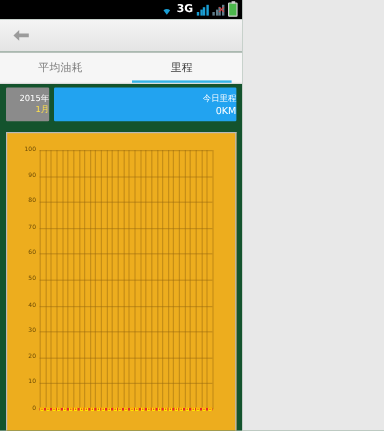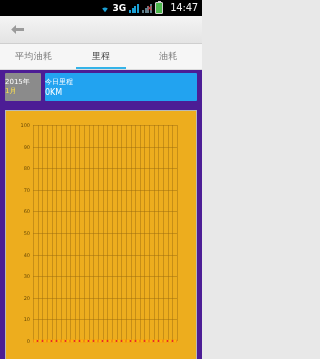--- a/index.html
+++ b/index.html
@@ -5,21 +5,21 @@
   html, body {
     margin: 0; padding: 0;
     width: 202px; height: 359px;
     background: #e8e8e8;
     font-family: "DejaVu Sans", "Liberation Sans", sans-serif;
     overflow: hidden;
   }
   #app {
     position: relative;
     width: 202px; height: 359px;
-    background: #4c1d95;
+    background: #14532d;
     overflow: hidden;
   }
 
   
   .statusbar {
     position: absolute; top: 0; left: 0;
     width: 202px; height: 16px;
     background: #000;
     display: flex; align-items: center; justify-content: flex-end;
     padding-right: 4px;
@@ -102,21 +102,21 @@
 
   
   .cards {
     position: absolute; top: 73px; left: 5px;
     width: 192px; height: 28px;
     display: flex; gap: 4px;
   }
   .card {
     border-radius: 1px; box-sizing: border-box;
     display: flex; flex-direction: column;
-    align-items: flex-start; justify-content: center;
+    align-items: flex-end; justify-content: center;
   }
   .card-date {
     width: 36px; background: #8b8b8b;
   }
   .card-date .l1 { font-size: 7px; color: #ffffff; line-height: 9px; }
   .card-date .l2 { font-size: 7px; color: #ffe14d; line-height: 9px; }
   .card-blue {
     flex: 1; background: #22a3f0;
   }
   .card-blue .l1 { font-size: 7px; color: #ffffff; line-height: 10px; }
@@ -188,37 +188,33 @@
     <div class="sb-item sig-ico sig2-ico">
       <i></i>
         <i></i>
         <i></i>
         <i></i>
         <span class="sig2-x">✕</span>
     </div>
     <div class="sb-item">
       <span class="batt"></span>
     </div>
-    <div class="sb-item">
-      <span class="sb-clock">14:47</span>
-    </div>
   </div>
 
   <div class="navbar">
     <div class="back-btn">
       <svg class="back-arrow" viewBox="0 0 15 11">
         <path d="M6 1 L1.2 5.5 L6 10 L6 7 L14 7 L14 4 L6 4 Z" fill="#9b9b9b"></path>
       </svg>
     </div>
   </div>
 
   <div class="tabbar">
     <div class="tab">平均油耗</div>
     <div class="tab active">里程</div>
-    <div class="tab">油耗</div>
   </div>
 
   <div class="cards">
     <div class="card card-date">
       <span class="l1">2015年</span>
       <span class="l2">1月</span>
     </div>
     <div class="card card-blue">
       <span class="l1">今日里程</span>
       <span class="l2">0KM</span>

